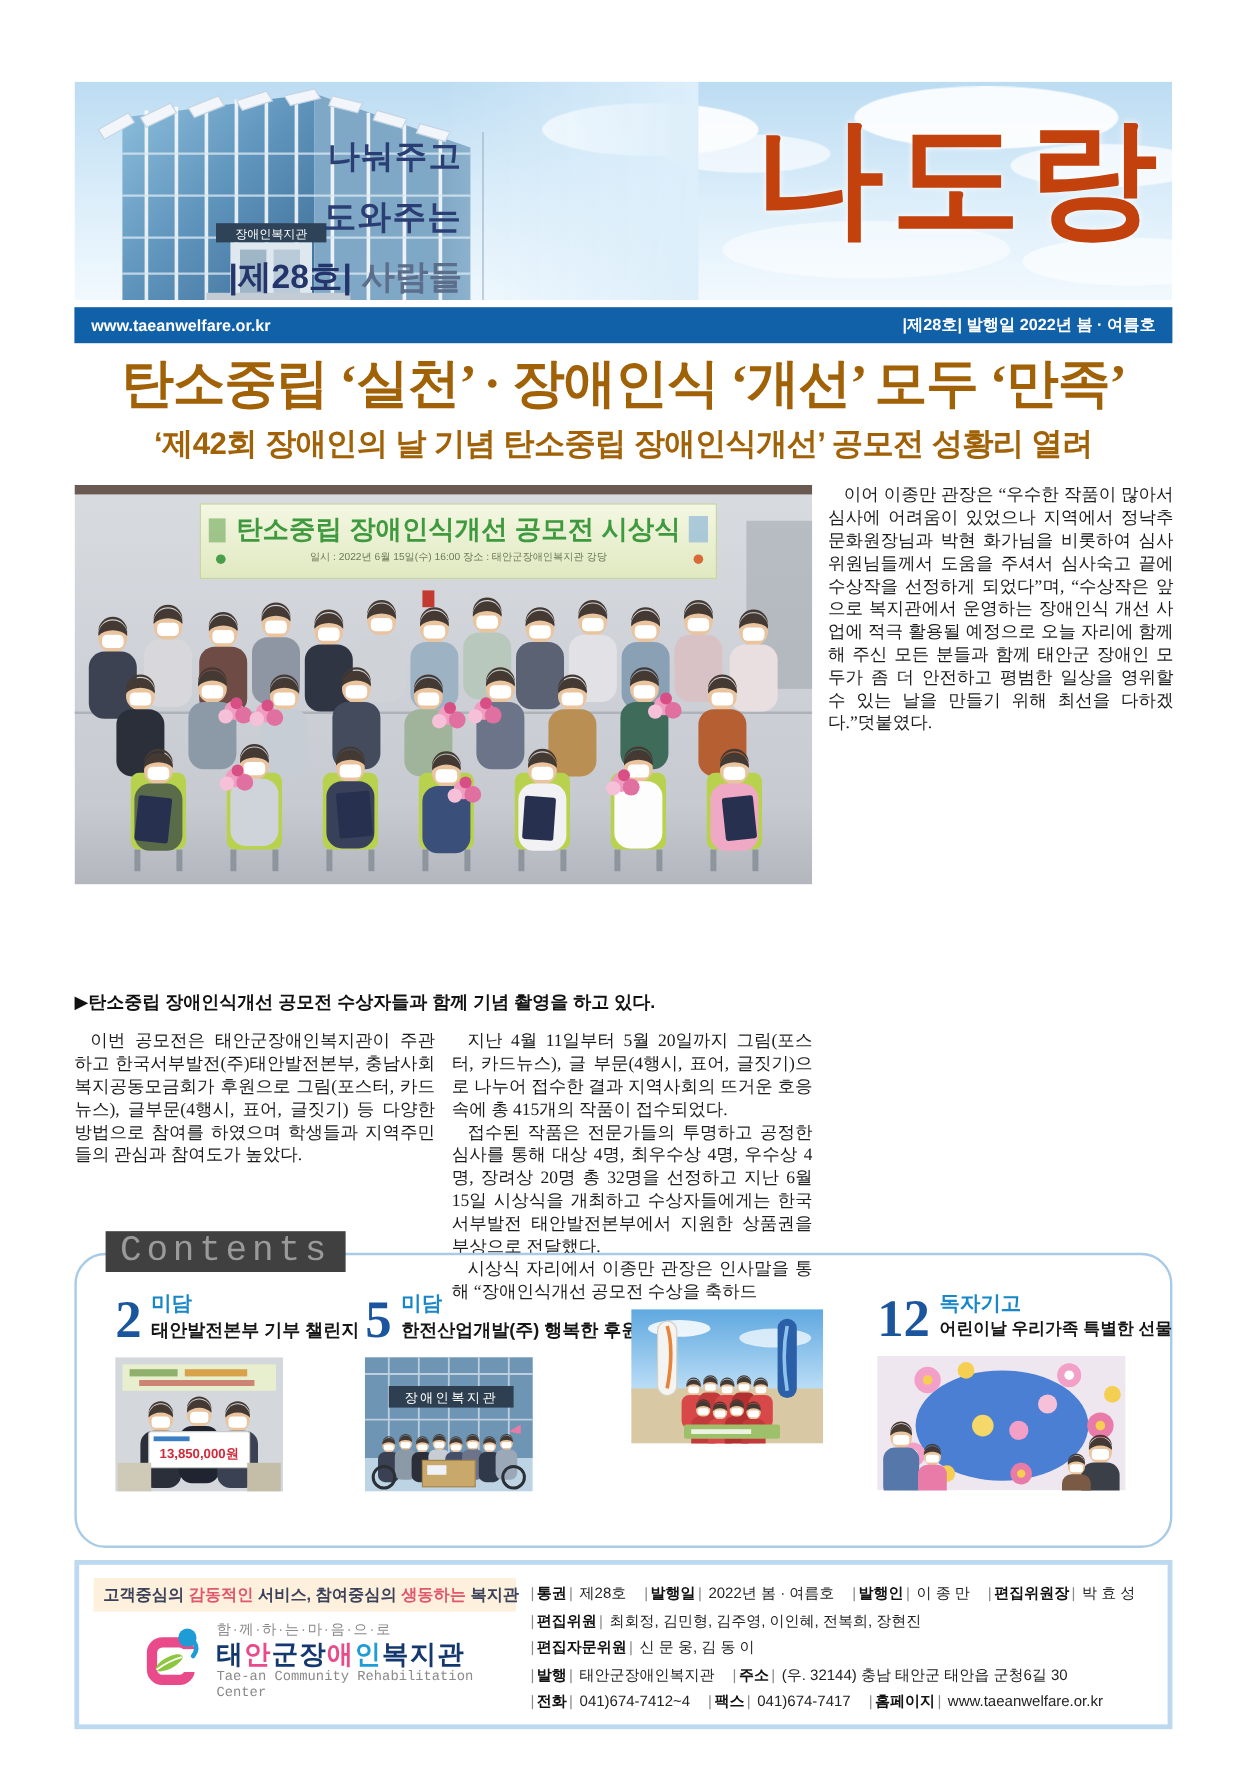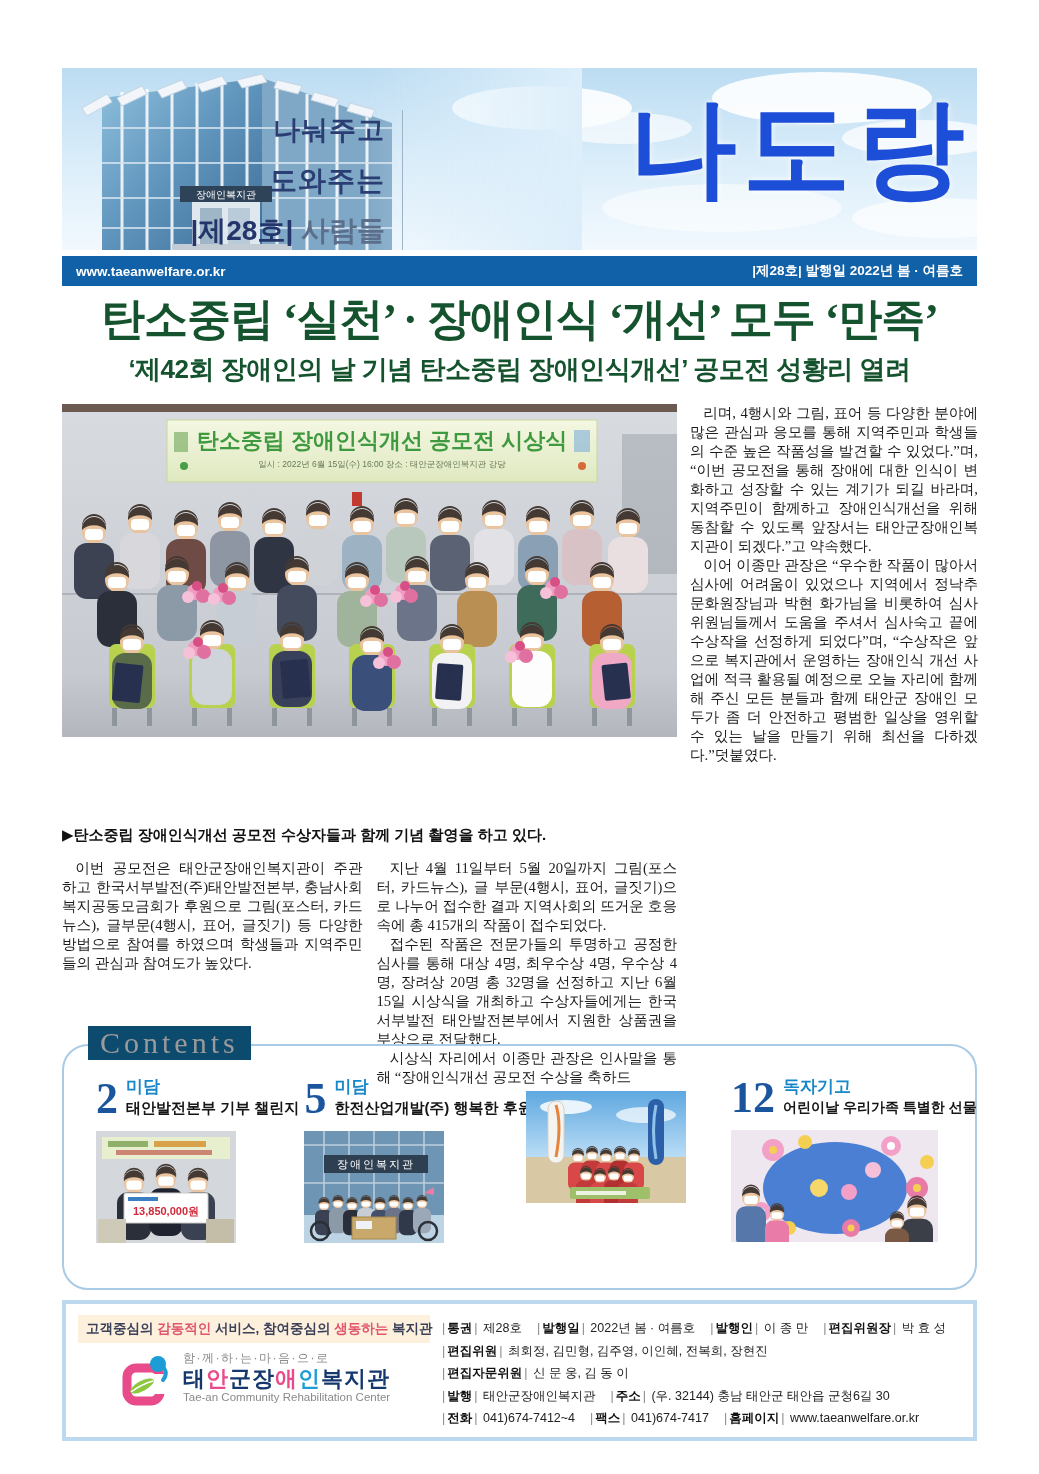--- a/index.html
+++ b/index.html
@@ -11,50 +11,50 @@
   .masthead svg{position:absolute;left:0;top:0;}
   .mh-taglines{position:absolute;left:118px;top:44px;width:205px;text-align:right;color:#2a3e74;}
   .mh-line1{font-size:27px;font-weight:bold;letter-spacing:1px;}
   .mh-line2{font-size:28px;font-weight:bold;margin-top:14px;letter-spacing:1px;}
   .mh-line3{font-size:28px;margin-top:12px;white-space:nowrap;text-align:right;}
   .mh-issue{font-weight:bold;color:#24356b;}
   .mh-people{color:#5b6e8c;font-weight:bold;}
   .mh-divider{position:absolute;left:340px;top:42px;width:1px;height:142px;background:#9fb3c8;}
   .mh-logo{position:absolute;left:560px;top:8px;width:355px;text-align:center;
            font-family:"Liberation Serif","DejaVu Serif",serif;font-size:108px;font-weight:bold;
-           color:#1d4ed8;letter-spacing:6px;text-shadow:0 0 6px rgba(255,255,255,.9);}
+           color:#c2410c;letter-spacing:6px;text-shadow:0 0 6px rgba(255,255,255,.9);}
 
   
   .infobar{position:absolute;left:62px;top:256px;width:915px;height:30px;background:#1161a8;
            color:#fff;display:flex;justify-content:space-between;align-items:center;
            padding:0 14px;box-sizing:border-box;font-size:13.5px;font-weight:bold;}
 
   
-  .headline{position:absolute;left:62px;top:294px;width:915px;text-align:center;color:#14532d;}
+  .headline{position:absolute;left:62px;top:294px;width:915px;text-align:center;color:#a16207;}
   .hl-main{font-family:"Liberation Serif","DejaVu Serif",serif;font-size:44px;font-weight:bold;
            letter-spacing:-1px;line-height:1.2;}
   .hl-sub{font-size:26px;font-weight:800;margin-top:5px;letter-spacing:-0.5px;}
 
   
   .article{position:absolute;left:62px;top:404px;width:916px;display:flex;gap:13px;}
   .art-left{width:615px;}
   .photo-frame{width:615px;height:415px;overflow:hidden;text-align:right;}
   .caption{margin-top:7px;font-size:15px;font-weight:bold;color:#111;}
   .cols{display:flex;gap:14px;margin-top:14px;height:247px;overflow:hidden;}
   .bodytext{font-family:"Liberation Serif","DejaVu Serif",serif;font-size:14.6px;line-height:19px;
             text-align:justify;color:#1c1c1c;}
   .col{flex:1;}
   .art-right{width:288px;height:620px;overflow:hidden;}
   .bodytext p{margin:0;text-indent:0.9em;}
 
   
   .contents{position:absolute;left:62px;top:1044px;width:915px;height:246px;
             border:2px solid #a9cbe5;border-radius:26px;box-sizing:border-box;}
-  .contents-title{position:absolute;top:-20px;left:24px;background:#0c4a6e;padding:0 12px;
-            font-family:Liberation Serif, serif;font-size:30px;color:#9a9a9a;
+  .contents-title{position:absolute;top:-20px;left:24px;background:#404040;padding:0 12px;
+            font-family:Liberation Mono, monospace;font-size:30px;color:#9a9a9a;
             letter-spacing:4px;}
   .citems{display:flex;justify-content:space-between;padding:32px 26px 0 32px;}
   .citem{}
   .citem-head{display:flex;gap:8px;align-items:flex-end;}
   .cnum{font-family:"Liberation Serif","DejaVu Serif",serif;font-size:44px;font-weight:bold;
         color:#1b559e;line-height:0.85;}
   .ccat{font-size:17px;font-weight:bold;color:#1787c8;line-height:1.1;}
   .ctitle{font-size:15px;font-weight:bold;color:#151515;white-space:nowrap;margin-top:2px;}
   .cthumb{margin-top:13px;}
 
@@ -63,21 +63,21 @@
           border:4px solid #bcd9ef;box-sizing:border-box;display:flex;
           padding:11px 12px;background:#fff;}
   .f-left{width:352px;}
   .slogan{background:#fdf0dd;padding:5px 8px;font-size:13.5px;font-weight:bold;color:#3c415a;
           white-space:nowrap;}
   .slogan .red{color:#e0566b;}
   .f-logo{display:flex;gap:9px;margin-top:9px;margin-left:42px;align-items:flex-start;}
   .f-logo-text{line-height:1.15;}
   .f-motto{font-size:12px;color:#8a8a8a;letter-spacing:1.5px;}
   .f-name{font-size:22px;font-weight:bold;letter-spacing:1px;}
-  .f-name-en{font-family:Liberation Sans, sans-serif;font-size:11.5px;color:#8a8a8a;}
+  .f-name-en{font-family:Liberation Mono, monospace;font-size:11.5px;color:#8a8a8a;}
   .f-right{flex:1;padding-left:10px;font-size:12.5px;color:#222;padding-top:2px;}
   .info-row{line-height:22.5px;white-space:nowrap;}
   .seg{margin-right:13px;}
   .seg .bar{color:#888;margin:0 2px;font-weight:normal;}
   .seg b{color:#111;}
 </style>
 </head>
 <body>
 
 <div class="page">
@@ -349,21 +349,20 @@
           </div>
         <div class="col bodytext">
             <p>지난 4월 11일부터 5월 20일까지 그림(포스터, 카드뉴스), 글 부문(4행시, 표어, 글짓기)으로 나누어 접수한 결과 지역사회의 뜨거운 호응 속에 총 415개의 작품이 접수되었다.</p>
             <p>접수된 작품은 전문가들의 투명하고 공정한 심사를 통해 대상 4명, 최우수상 4명, 우수상 4명, 장려상 20명 총 32명을 선정하고 지난 6월 15일 시상식을 개최하고 수상자들에게는 한국서부발전 태안발전본부에서 지원한 상품권을 부상으로 전달했다.</p>
             <p>시상식 자리에서 이종만 관장은 인사말을 통해 “장애인식개선 공모전 수상을 축하드</p>
           </div>
       </div>
     </div>
 
     <div class="art-right bodytext">
-        <p>리며, 4행시와 그림, 표어 등 다양한 분야에 많은 관심과 응모를 통해 지역주민과 학생들의 수준 높은 작품성을 발견할 수 있었다.”며, “이번 공모전을 통해 장애에 대한 인식이 변화하고 성장할 수 있는 계기가 되길 바라며, 지역주민이 함께하고 장애인식개선을 위해 동참할 수 있도록 앞장서는 태안군장애인복지관이 되겠다.”고 약속했다.</p>
         <p>이어 이종만 관장은 “우수한 작품이 많아서 심사에 어려움이 있었으나 지역에서 정낙추 문화원장님과 박현 화가님을 비롯하여 심사위원님들께서 도움을 주셔서 심사숙고 끝에 수상작을 선정하게 되었다”며, “수상작은 앞으로 복지관에서 운영하는 장애인식 개선 사업에 적극 활용될 예정으로 오늘 자리에 함께해 주신 모든 분들과 함께 태안군 장애인 모두가 좀 더 안전하고 평범한 일상을 영위할 수 있는 날을 만들기 위해 최선을 다하겠다.”덧붙였다.</p>
       </div>
   </div>
 
   <div class="contents">
     <div class="contents-title">Contents</div>
     <div class="citems">
 
       <div class="citem" style="width:222px">
         <div class="citem-head">

